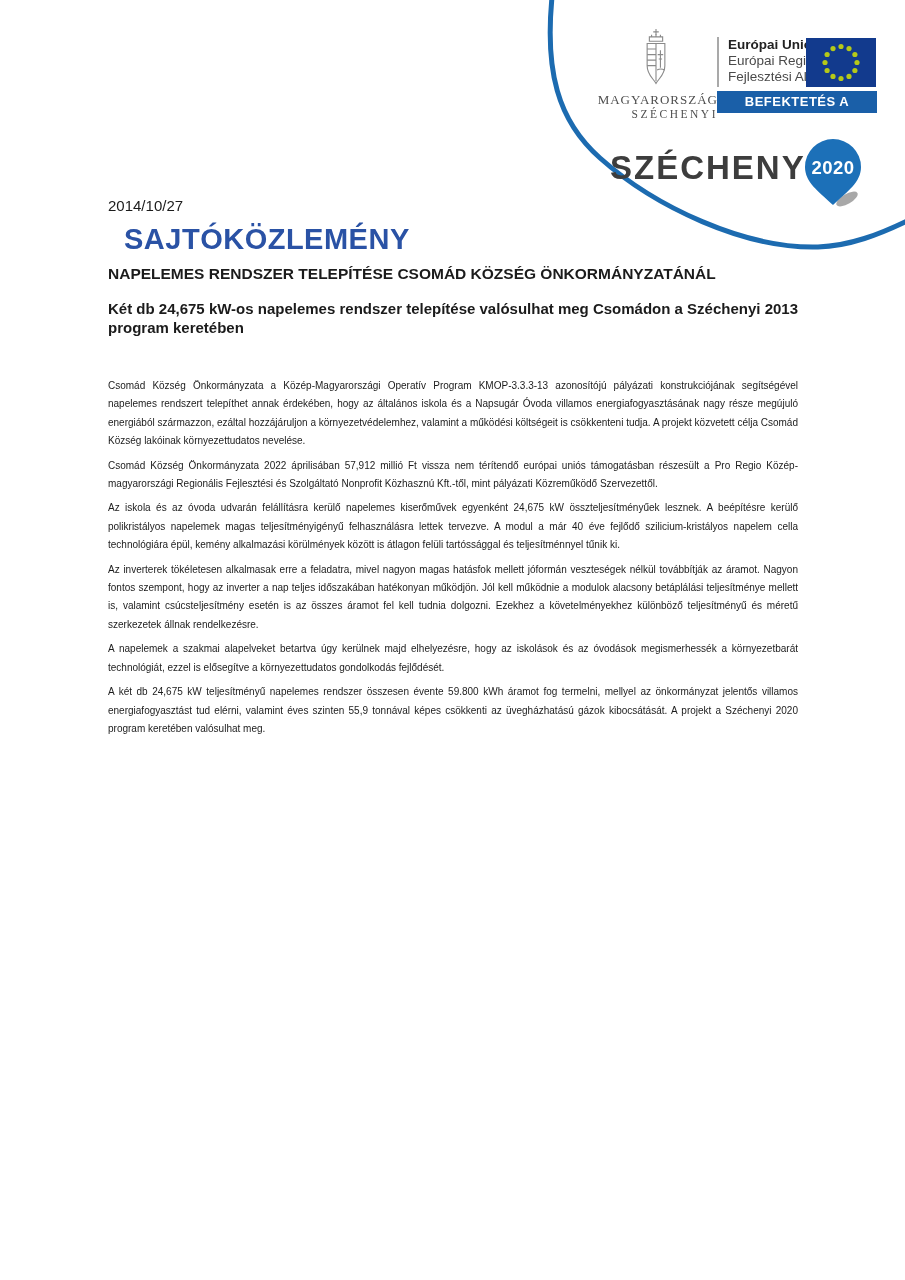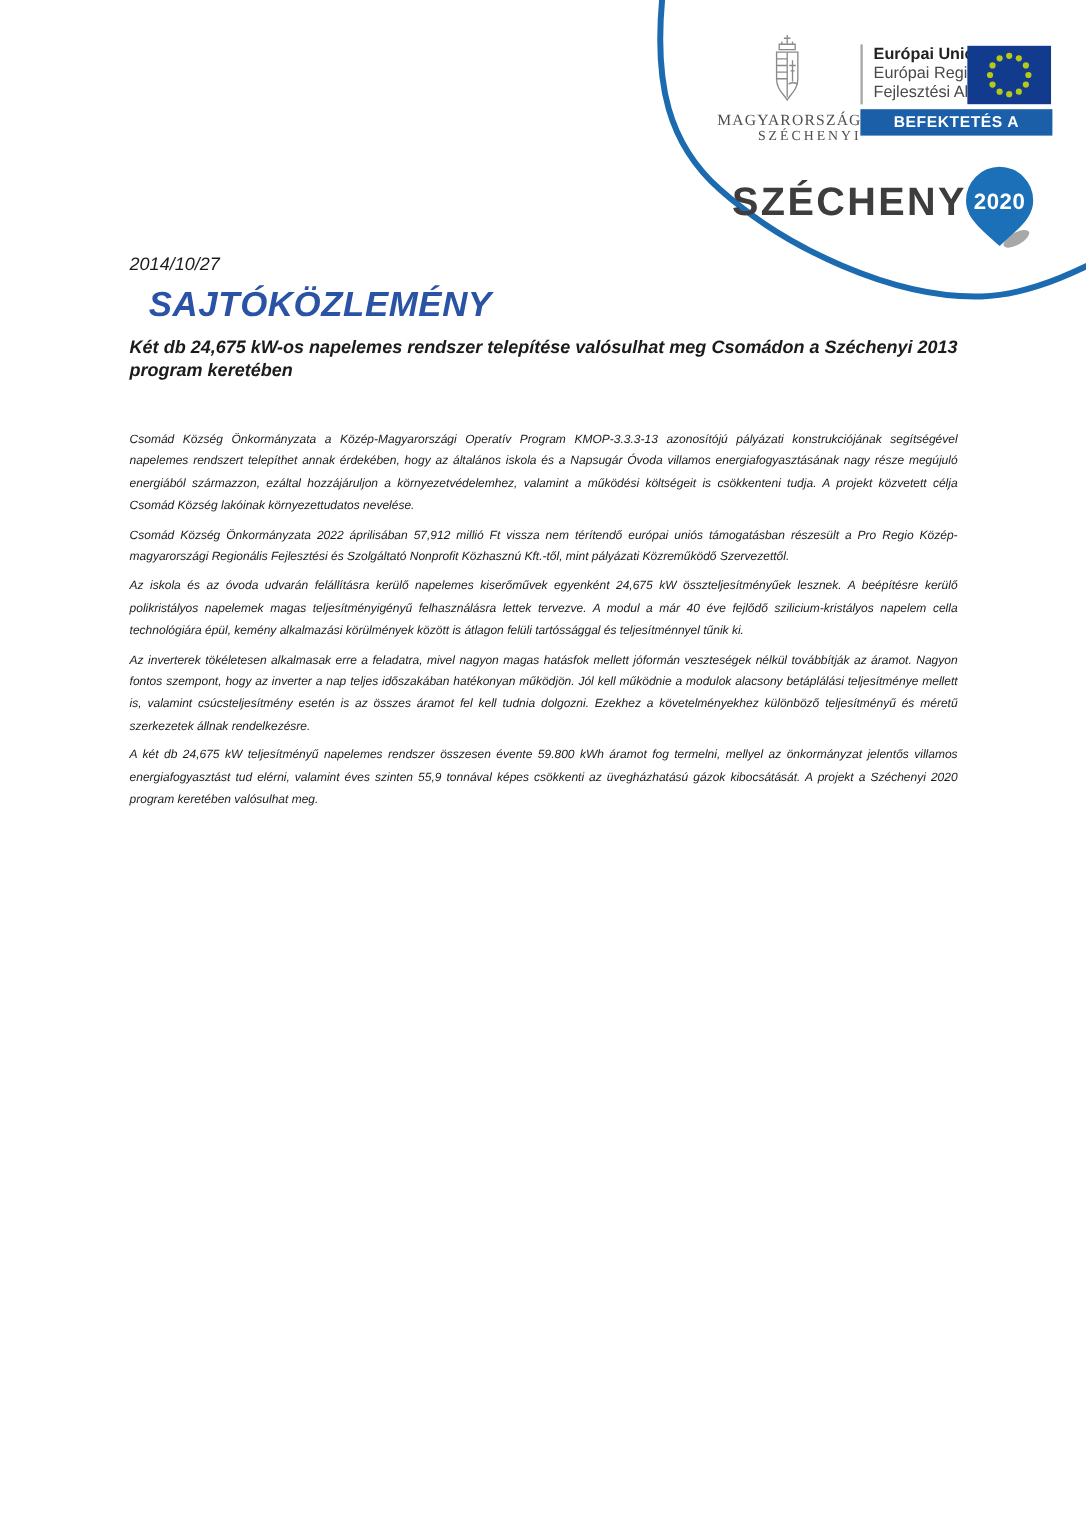--- a/index.html
+++ b/index.html
@@ -33,21 +33,21 @@
   }
   .szechenyi-word{
     position:absolute;left:610px;top:149px;
     font-size:33px;font-weight:800;letter-spacing:2px;color:var(--szechenyi_gray);text-align:center;
   }
   .pin-svg{position:absolute;left:799px;top:131px;}
   .pin-shadow{fill:#a8a8a8;}
   .pin-body{fill:var(--pin_blue);}
   .pin-year{fill:#ffffff;font-family:"Liberation Sans", sans-serif;font-size:18.5px;font-weight:bold;letter-spacing:0.5px;}
   
-  .article{position:absolute;left:108px;top:212px;width:690px;font-style:italic;}
+  .article{position:absolute;left:108px;top:197px;width:690px;}
   .doc-date{font-size:15px;margin:0 0 9px 0;}
   .doc-org{font-size:15px;font-weight:bold;margin:0 0 38px 0;}
   .doc-title{
     font-size:29px;font-weight:bold;color:var(--title_blue);
     letter-spacing:0.5px;line-height:32px;margin:0 0 10px 16px;
   }
   .doc-headline{font-size:15.5px;font-weight:bold;margin:0 0 16px 0;line-height:18px;}
   .doc-lead{font-size:15px;font-weight:bold;text-align:justify;line-height:19px;margin:0 0 40px 0;}
   .body-par{font-size:10px;line-height:18.4px;text-align:justify;margin:0 0 6px 0;}
 </style>
@@ -100,23 +100,25 @@
   <div class="szechenyi-word">SZÉCHENYI</div>
   <svg class="pin-svg" width="68" height="76" viewBox="0 0 68 76" aria-hidden="true">
     <ellipse class="pin-shadow" cx="48" cy="68" rx="12" ry="5" transform="rotate(-30 48 68)"></ellipse>
     <path class="pin-body" d="M6 36 a28 28 0 1 1 56 0 c0 15 -13 24 -28 38 c-15 -14 -28 -23 -28 -38 z"></path>
     <text class="pin-year" x="34" y="43" text-anchor="middle">2020</text>
   </svg>
 
   <article class="article">
     <p class="doc-date">2014/10/27</p>
     <h1 class="doc-title">SAJTÓKÖZLEMÉNY</h1>
+    <h2 class="doc-headline">NAPELEMES RENDSZER TELEPÍTÉSE CSOMÁD KÖZSÉG ÖNKORMÁNYZATÁNÁL</h2>
     <p class="doc-lead">Két db 24,675 kW-os napelemes rendszer telepítése valósulhat meg Csomádon a Széchenyi 2013 program keretében</p>
     <div>
         <p class="body-par">Csomád Község Önkormányzata a Közép-Magyarországi Operatív Program KMOP-3.3.3-13 azonosítójú pályázati konstrukciójának segítségével napelemes rendszert telepíthet annak érdekében, hogy az általános iskola és a Napsugár Óvoda villamos energiafogyasztásának nagy része megújuló energiából származzon, ezáltal hozzájáruljon a környezetvédelemhez, valamint a működési költségeit is csökkenteni tudja. A projekt közvetett célja Csomád Község lakóinak környezettudatos nevelése.</p>
         <p class="body-par">Csomád Község Önkormányzata 2022 áprilisában 57,912 millió Ft vissza nem térítendő európai uniós támogatásban részesült a Pro Regio Közép-magyarországi Regionális Fejlesztési és Szolgáltató Nonprofit Közhasznú Kft.-től, mint pályázati Közreműködő Szervezettől.</p>
         <p class="body-par">Az iskola és az óvoda udvarán felállításra kerülő napelemes kiserőművek egyenként 24,675 kW összteljesítményűek lesznek. A beépítésre kerülő polikristályos napelemek magas teljesítményigényű felhasználásra lettek tervezve. A modul a már 40 éve fejlődő szilicium-kristályos napelem cella technológiára épül, kemény alkalmazási körülmények között is átlagon felüli tartóssággal és teljesítménnyel tűnik ki.</p>
         <p class="body-par">Az inverterek tökéletesen alkalmasak erre a feladatra, mivel nagyon magas hatásfok mellett jóformán veszteségek nélkül továbbítják az áramot. Nagyon fontos szempont, hogy az inverter a nap teljes időszakában hatékonyan működjön. Jól kell működnie a modulok alacsony betáplálási teljesítménye mellett is, valamint csúcsteljesítmény esetén is az összes áramot fel kell tudnia dolgozni. Ezekhez a követelményekhez különböző teljesítményű és méretű szerkezetek állnak rendelkezésre.</p>
+        <p class="body-par">A napelemek a szakmai alapelveket betartva úgy kerülnek majd elhelyezésre, hogy az iskolások és az óvodások megismerhessék a környezetbarát technológiát, ezzel is elősegítve a környezettudatos gondolkodás fejlődését.</p>
         <p class="body-par">A két db 24,675 kW teljesítményű napelemes rendszer összesen évente 59.800 kWh áramot fog termelni, mellyel az önkormányzat jelentős villamos energiafogyasztást tud elérni, valamint éves szinten 55,9 tonnával képes csökkenti az üvegházhatású gázok kibocsátását. A projekt a Széchenyi 2020 program keretében valósulhat meg.</p>
       </div>
   </article>
 
 </div>
 
 </body></html>

